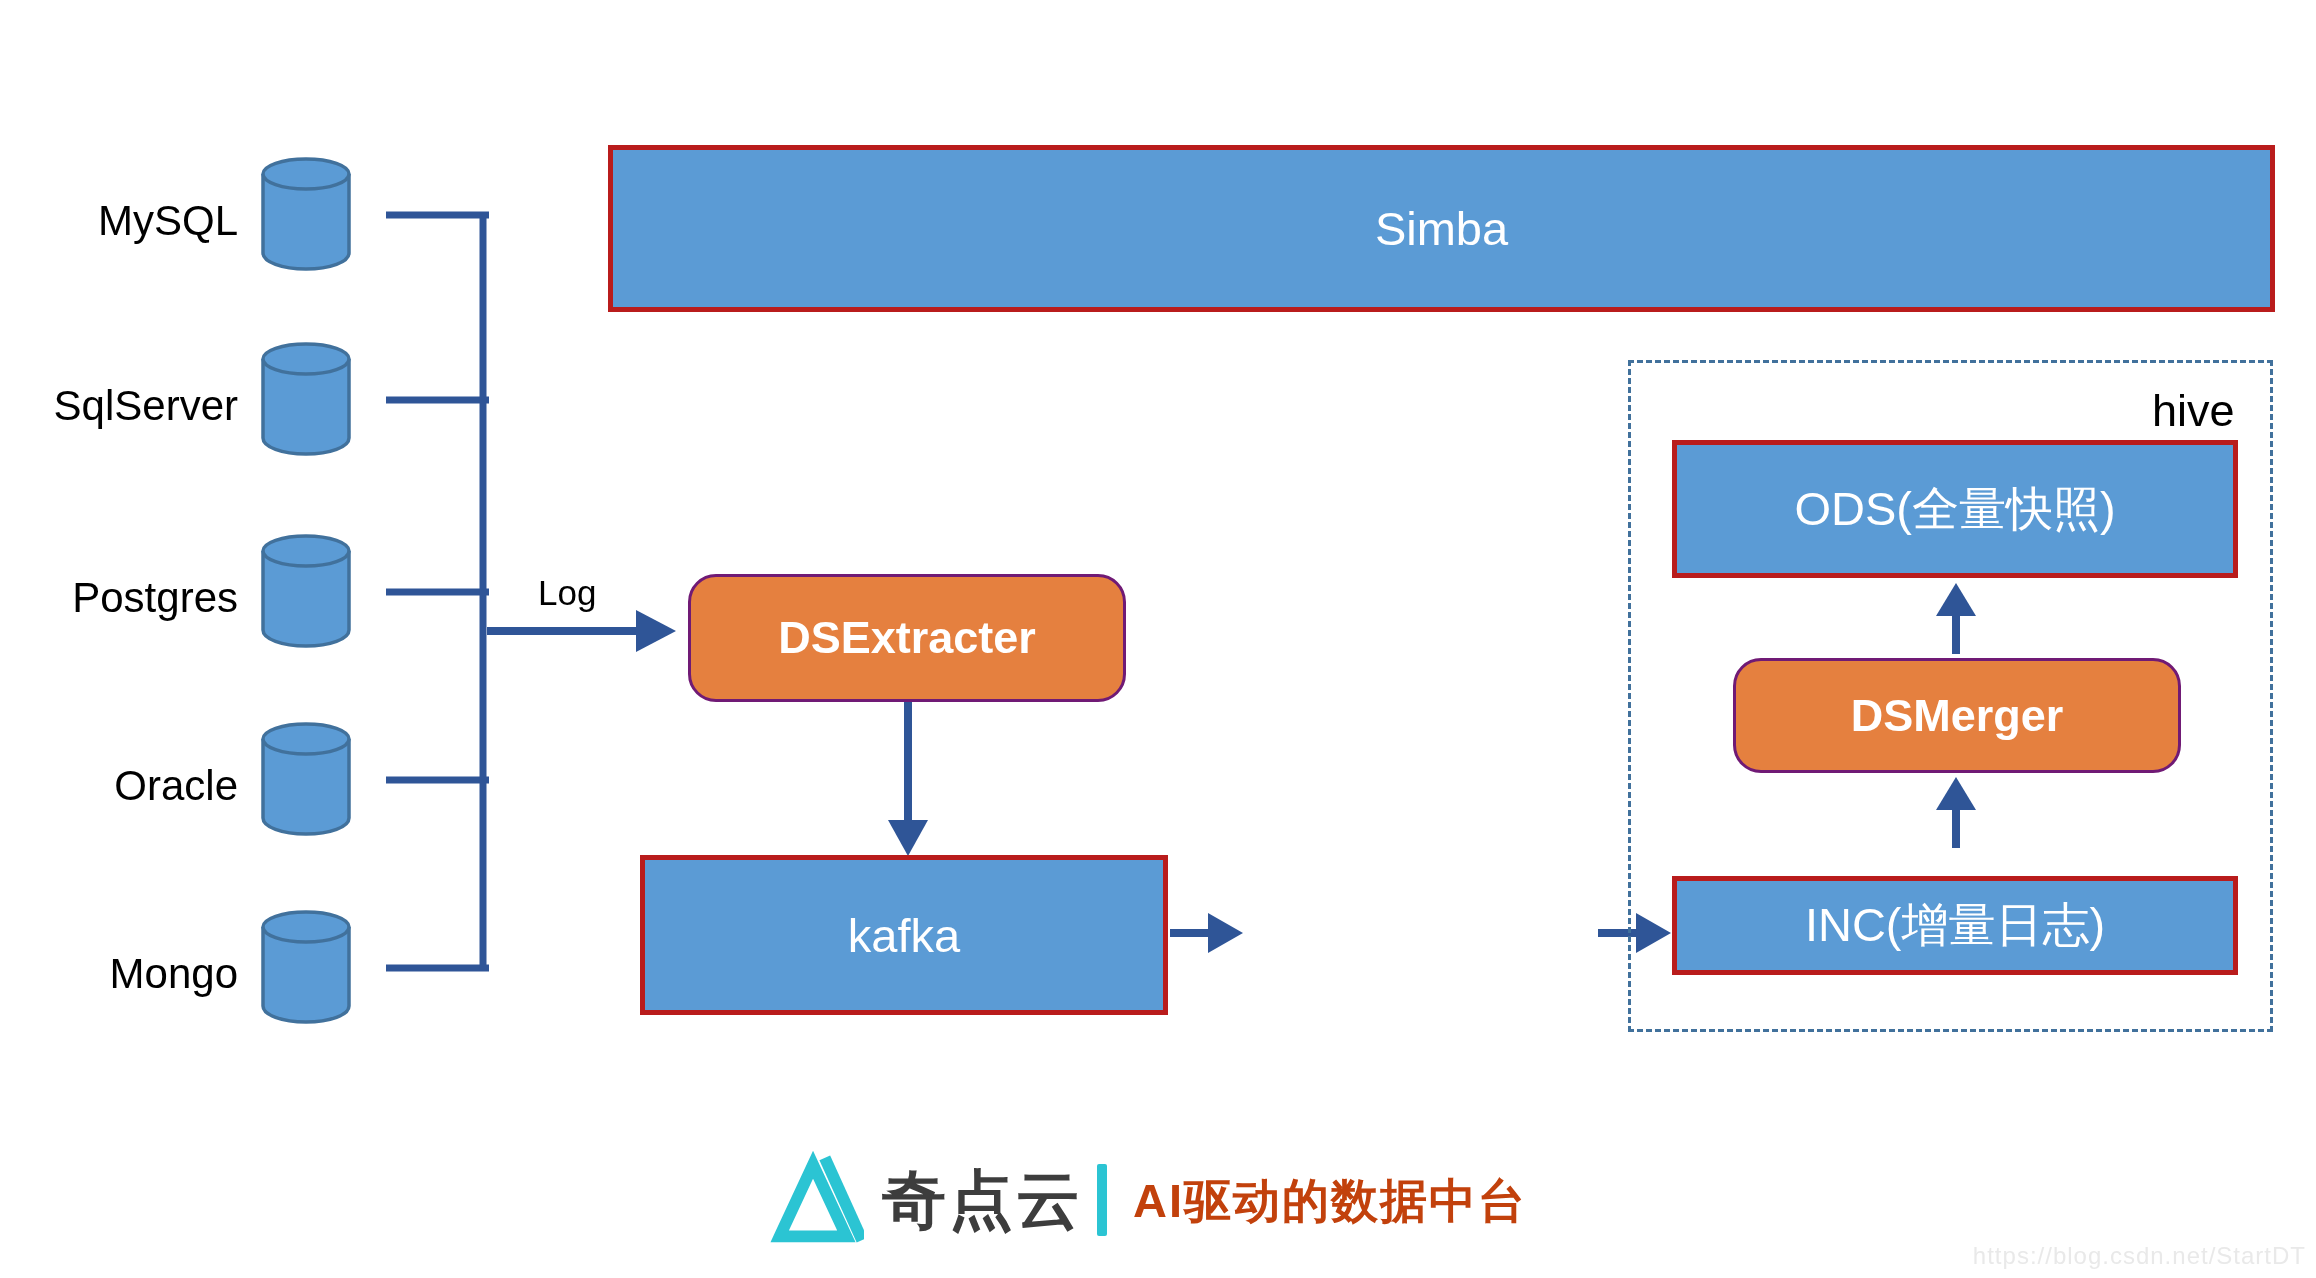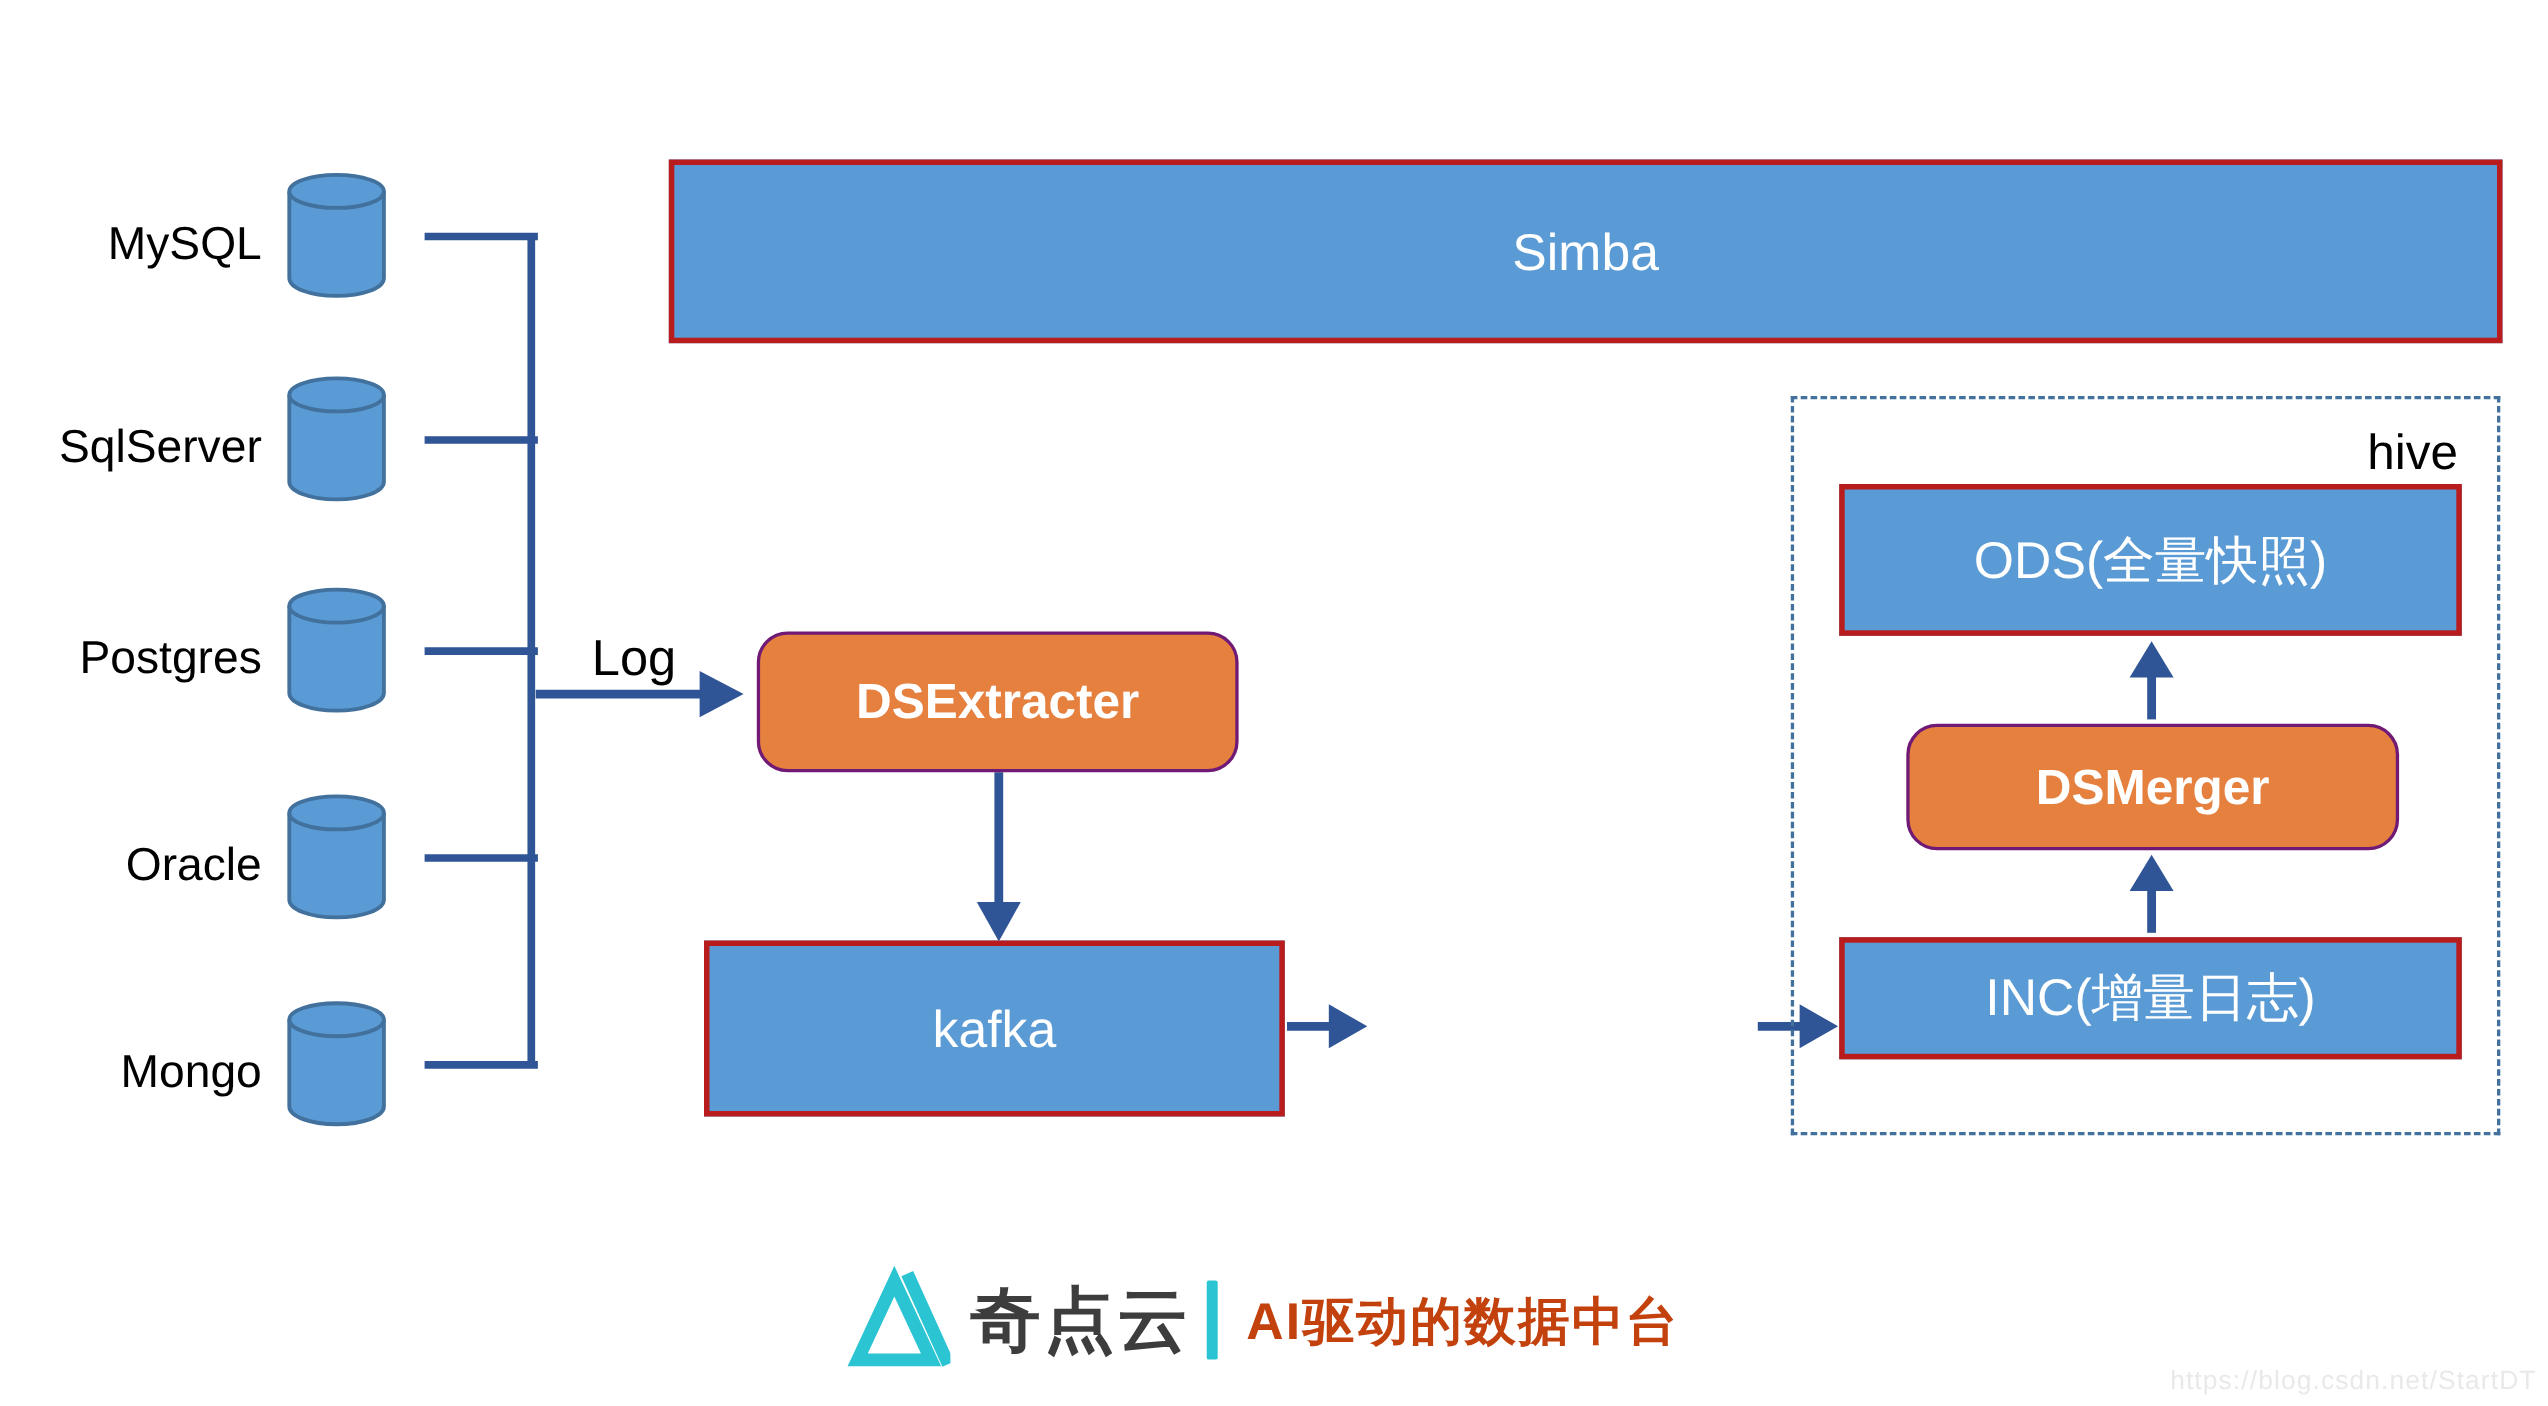--- a/index.html
+++ b/index.html
@@ -16,21 +16,21 @@
     font-size:42px;color:#000;line-height:1;
   }
   .cyl{position:absolute;}
   .box{
     position:absolute;display:flex;align-items:center;justify-content:center;
     box-sizing:border-box;color:#fff;text-align:center;
   }
   .blue-box{background:#5B9BD5;border:5px solid #b91c1c;font-size:47px;}
   .orange-box{background:#E5803F;border:3px solid #701a75;border-radius:28px;font-size:45px;font-weight:bold;}
   .simba{font-size:47px;}
-  .log-label{position:absolute;font-size:46px;color:#000;line-height:1;}
+  .log-label{position:absolute;font-size:35px;color:#000;line-height:1;}
   .hive-box{
     position:absolute;box-sizing:border-box;
     border:3px dashed #41719C;background:transparent;
   }
   .hive-label{
     position:absolute;font-size:45px;color:#000;line-height:1;
   }
   .footer{position:absolute;display:flex;align-items:center;}
   .brand-text{font-size:64px;font-weight:bold;color:#3D3D3D;letter-spacing:3px;line-height:1;}
   .brand-divider{width:10px;height:72px;background:#2BC4D3;margin:0 26px 0 14px;border-radius:2px;}
@@ -123,21 +123,21 @@
   <div class="hive-label" style="left:2152px;top:388px;">hive</div>
 
   <div class="box blue-box" style="left:1672px;top:440px;width:566px;height:138px;text-align:center;">
     <span>ODS(全量快照)</span>
   </div>
 
   <div class="box orange-box" style="left:1733px;top:658px;width:448px;height:115px;">
     <span>DSMerger</span>
   </div>
 
-  <div class="box blue-box" style="left:1672px;top:852px;width:566px;height:111px;">
+  <div class="box blue-box" style="left:1672px;top:876px;width:566px;height:99px;">
     <span>INC(增量日志)</span>
   </div>
 
   <div class="footer" style="left:766px;top:1148px;height:104px;">
     <svg width="98" height="104" viewBox="0 0 100 106" style="margin-right:18px;">
       <path d="M14 90 L48 17 L82 90 Z" fill="none" stroke="#2BC4D3" stroke-width="12"></path>
       <path d="M60 10 L98 94" fill="none" stroke="#2BC4D3" stroke-width="12"></path>
     </svg>
     <span class="brand-text">奇点云</span>
     <span class="brand-divider"></span>

